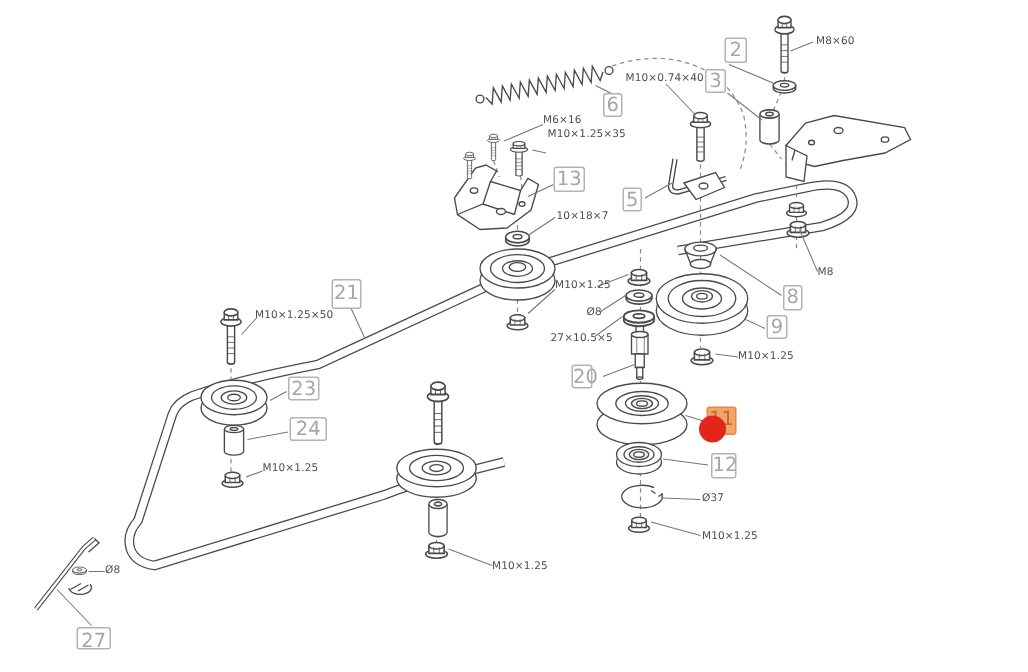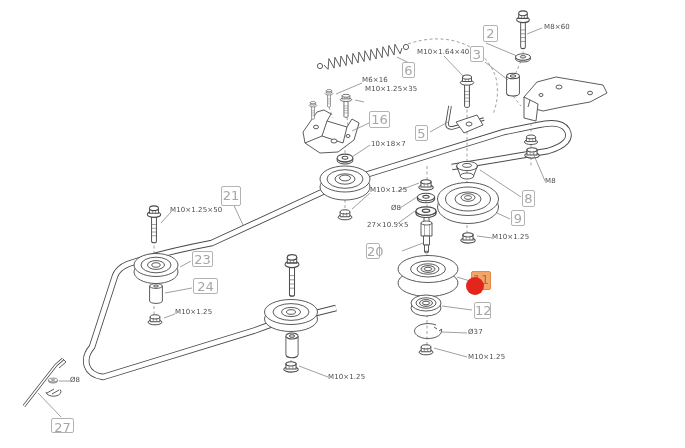--- a/index.html
+++ b/index.html
@@ -284,21 +284,21 @@
     <path class="leader" d="M369,123 L352,131"></path>
     <path class="leader" d="M402,251 L423,243"></path>
     <path class="leader" d="M231,199 L243,225"></path>
     <path class="leader" d="M191,261 L180,267"></path>
     <path class="leader" d="M192,288 L165,293"></path>
     <path class="leader" d="M61,417 L38,393"></path>
   </g>
 </svg>
 
 <span class="lbl" style="left:544px;top:23px">M8×60</span>
-<span class="lbl" style="left:417px;top:48px">M10×1.64×40</span>
+<span class="lbl" style="left:417px;top:48px">M10×0.74×40</span>
 <span class="lbl" style="left:362px;top:76px">M6×16</span>
 <span class="lbl" style="left:365px;top:85px">M10×1.25×35</span>
 <span class="lbl" style="left:371px;top:140px">10×18×7</span>
 <span class="lbl" style="left:370px;top:186px">M10×1.25</span>
 <span class="lbl" style="left:391px;top:204px">Ø8</span>
 <span class="lbl" style="left:367px;top:221px">27×10.5×5</span>
 <span class="lbl" style="left:170px;top:206px">M10×1.25×50</span>
 <span class="lbl" style="left:545px;top:177px">M8</span>
 <span class="lbl" style="left:492px;top:233px">M10×1.25</span>
 <span class="lbl" style="left:175px;top:308px">M10×1.25</span>
@@ -309,20 +309,20 @@
 
 <div class="callout" style="left:483px;top:25px;width:15px;height:17px">2</div>
 <div class="callout" style="left:470px;top:46px;width:14px;height:16px">3</div>
 <div class="callout" style="left:415px;top:125px;width:13px;height:16px">5</div>
 <div class="callout" style="left:402px;top:62px;width:13px;height:16px">6</div>
 <div class="callout" style="left:522px;top:190px;width:13px;height:17px">8</div>
 <div class="callout" style="left:511px;top:210px;width:14px;height:16px">9</div>
 <div class="callout hl" style="left:471px;top:271px;width:20px;height:19px">11</div>
 <div class="dot" style="left:466px;top:277px"></div>
 <div class="callout" style="left:474px;top:302px;width:17px;height:17px">12</div>
-<div class="callout" style="left:369px;top:111px;width:21px;height:17px">16</div>
-<div class="callout" style="left:366px;top:243px;width:14px;height:16px">20</div>
+<div class="callout" style="left:369px;top:111px;width:21px;height:17px">13</div>
+<div class="callout" style="left:381px;top:243px;width:14px;height:16px">20</div>
 <div class="callout" style="left:221px;top:186px;width:20px;height:20px;line-height:18px">21</div>
 <div class="callout" style="left:192px;top:251px;width:21px;height:16px">23</div>
 <div class="callout" style="left:193px;top:278px;width:25px;height:16px">24</div>
 <div class="callout" style="left:51px;top:418px;width:23px;height:15px;line-height:17px">27</div>
 
 </div>
 
 </body></html>

